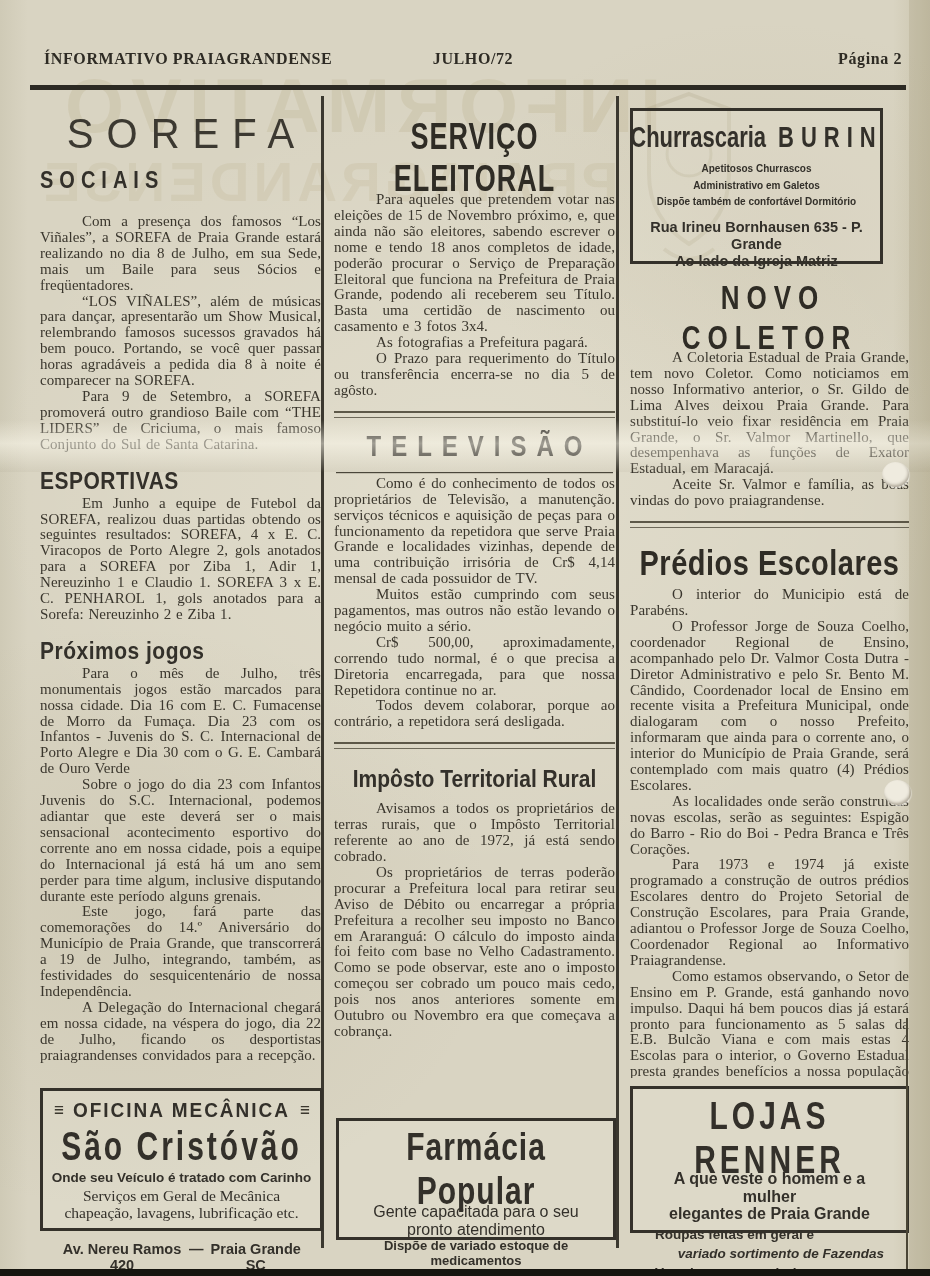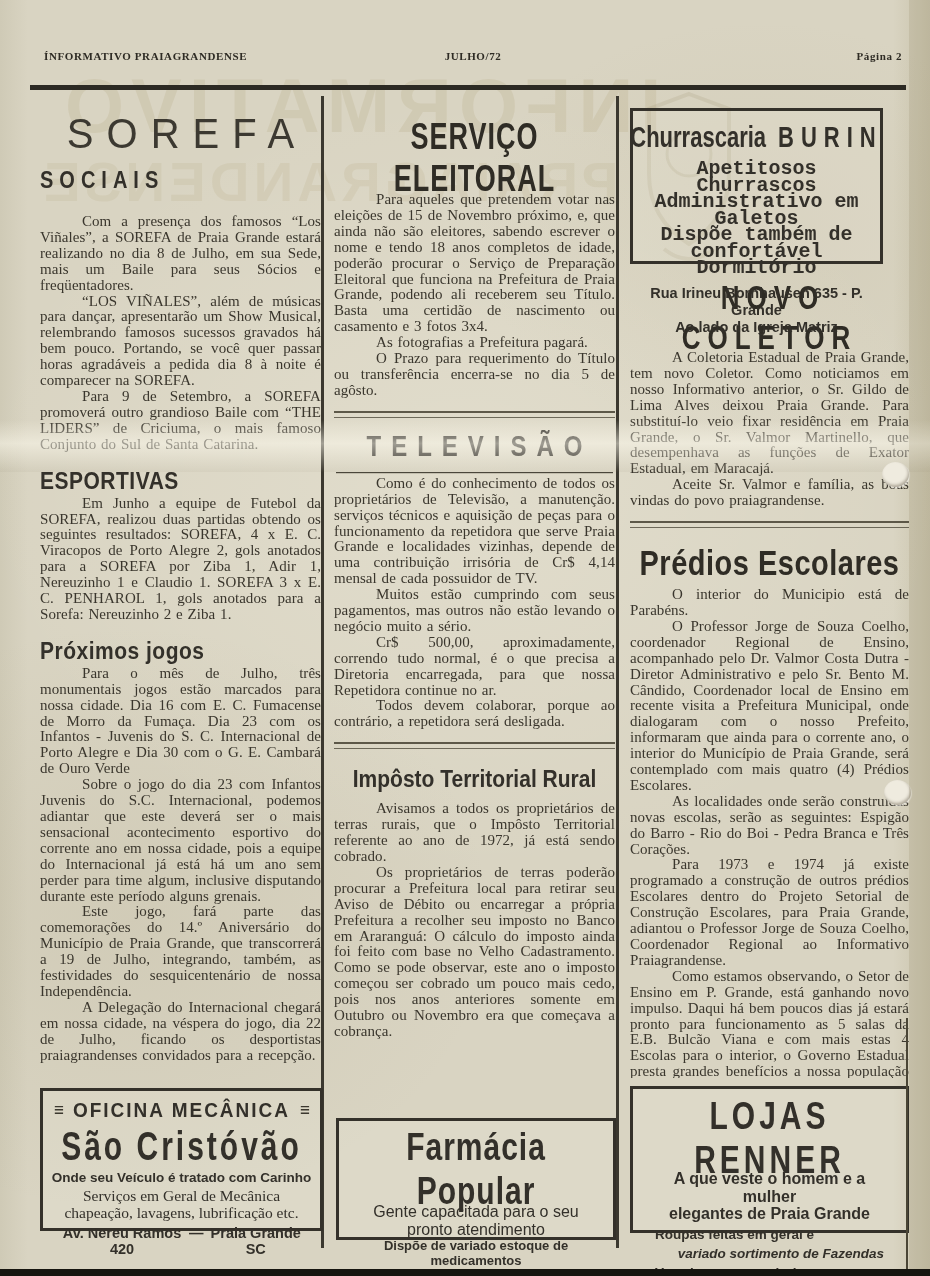--- a/index.html
+++ b/index.html
@@ -22,21 +22,21 @@
   .right-line{position:absolute;left:906px;top:1018px;width:2px;height:258px;background:#4a4535;}
   .hole{position:absolute;width:27px;height:25px;border-radius:50%;background:#efebdf;
     box-shadow:inset -1px -2px 3px rgba(60,50,30,0.35),1px 1px 1px rgba(255,255,255,0.5);}
   .ghost{position:absolute;transform:scaleX(-1);color:#a89868;font-family:"Liberation Sans",sans-serif;
     font-weight:bold;pointer-events:none;white-space:nowrap;}
   .ghost1{top:62px;left:58px;font-size:76px;letter-spacing:7px;opacity:0.16;}
   .ghost2{top:150px;left:40px;font-size:55px;letter-spacing:4px;opacity:0.13;}
   .crest{position:absolute;left:634px;top:84px;opacity:0.14;}
   
   .header{position:absolute;top:50px;left:44px;width:858px;display:flex;align-items:center;
-    font-family:"Liberation Serif",serif;font-weight:bold;font-size:11px;color:#2e2b24;letter-spacing:0.6px;}
+    font-family:"Liberation Serif",serif;font-weight:bold;font-size:16px;color:#2e2b24;letter-spacing:0.6px;}
   .header .h-left{flex:1;text-align:left;}
   .header .h-center{flex:0 0 auto;text-align:center;}
   .header .h-right{flex:1;text-align:right;}
   .header-rule{position:absolute;top:85px;left:30px;width:876px;height:5px;background:#2c2a23;}
   
   .divider{position:absolute;top:96px;width:3px;height:1152px;background:#3b382f;}
   .div1{left:321px;} .div2{left:616px;}
   
   .col{position:absolute;overflow:hidden;}
   .col-left{left:40px;top:102px;width:281px;height:978px;}
@@ -67,30 +67,30 @@
   
   .adbox{position:absolute;border:3px solid #34312a;background:rgba(255,253,245,0.12);text-align:center;
     font-family:"Liberation Sans",sans-serif;color:#33302a;box-sizing:border-box;}
   .ad-oficina{left:40px;top:1088px;width:283px;height:143px;padding:8px 8px;}
   .oficina-kicker{display:flex;align-items:center;justify-content:center;gap:10px;font-weight:bold;
     font-size:19px;letter-spacing:2px;transform:scaleY(1.1);}
   .deco-bars{font-size:17px;letter-spacing:-1px;color:#3c382f;}
   .oficina-name{font-weight:bold;font-size:30px;letter-spacing:3px;margin:3px 0 12px;transform:scaleY(1.35);transform-origin:center top;}
   .oficina-tag{font-weight:bold;font-size:13.5px;margin-top:10px;}
   .oficina-serv{font-family:"Liberation Serif",serif;font-size:15.5px;line-height:17px;margin-top:2px;}
-  .oficina-addr{font-weight:bold;font-size:14.5px;margin-top:4px;display:flex;justify-content:flex-end;padding:0 4px;}
+  .oficina-addr{font-weight:bold;font-size:14.5px;margin-top:20px;display:flex;justify-content:flex-end;padding:0 4px;}
   .ad-farmacia{left:336px;top:1118px;width:280px;height:122px;padding:4px 6px;}
   .farm-name{font-weight:bold;font-size:30px;letter-spacing:1px;word-spacing:12px;transform:scaleY(1.3);transform-origin:center top;margin-bottom:10px;}
   .farm-tag{font-size:16px;line-height:18px;margin-top:6px;}
   .farm-stock{font-weight:bold;font-size:13px;line-height:14.5px;}
   .ad-burin{left:630px;top:108px;width:253px;height:156px;padding:10px 4px;}
   .burin-name{display:flex;justify-content:center;align-items:baseline;gap:12px;font-weight:bold;
     font-size:22px;transform:scaleY(1.3);transform-origin:center top;margin-bottom:14px;}
   .burin-brand{letter-spacing:7px;}
-  .burin-line{font-weight:bold;font-size:20px;line-height:16.5px;font-family:Liberation Mono, monospace;}
+  .burin-line{font-weight:bold;font-size:10px;line-height:16.5px;}
   .burin-addr{font-weight:bold;font-size:14.5px;line-height:17px;margin-top:8px;}
   .ad-renner{left:630px;top:1086px;width:279px;height:147px;padding:5px 22px;}
   .renner-name{font-weight:bold;font-size:30px;letter-spacing:4px;word-spacing:8px;transform:scaleY(1.3);transform-origin:center top;margin-bottom:8px;}
   .renner-tag{font-weight:bold;font-size:16px;line-height:17.5px;}
   .renner-row{font-weight:bold;font-size:13.5px;line-height:15px;margin-top:4px;}
   .renner-row.l{text-align:left;}
   .renner-row.r{text-align:right;font-style:italic;}
 </style>
 </head>
 <body>

